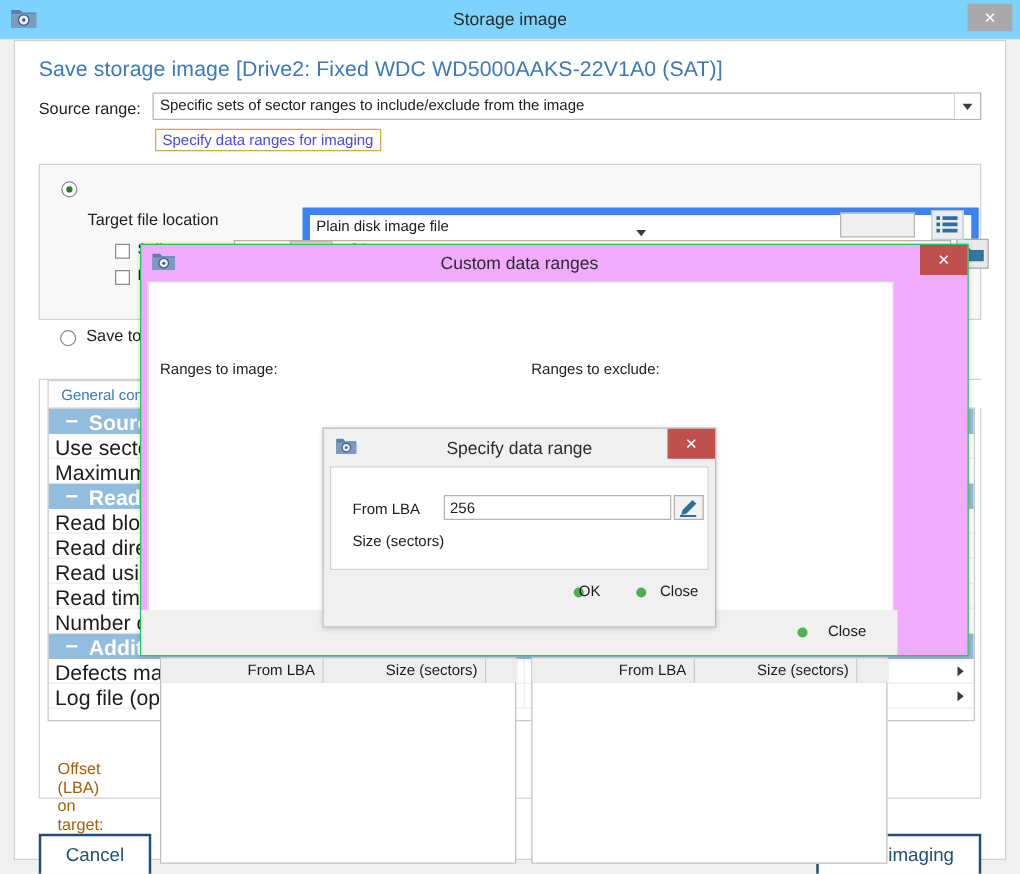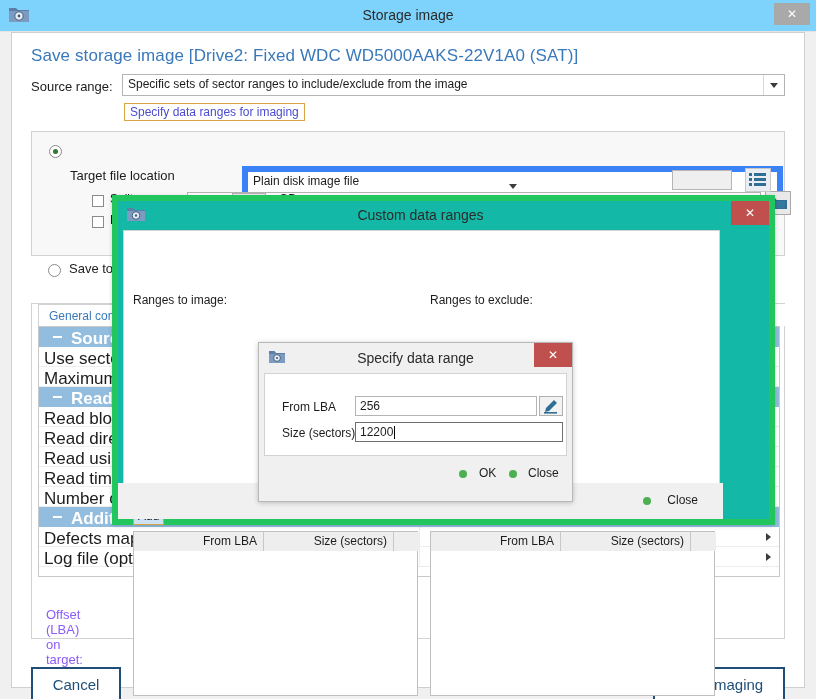--- a/index.html
+++ b/index.html
@@ -178,21 +178,21 @@
     width: 0; height: 0; border-left: 4px solid transparent;
     border-right: 4px solid transparent; border-top: 5px solid #3c3c3c;
   }
   .grow .gcaret-r {
     position: absolute; right: 8px; top: 6px;
     width: 0; height: 0; border-top: 4px solid transparent;
     border-bottom: 4px solid transparent; border-left: 5px solid #3c3c3c;
   }
 
   .offset-row { position: absolute; left: 14px; top: 300px; }
-  .offset-label { position: absolute; left: 0; top: 3px; font-size: 13px; color: #8b5cf6; }
+  .offset-label { position: absolute; left: 0; top: 3px; font-size: 13px; color: #a16207; }
   .offset-input {
     position: absolute; left: 152px; top: 0; width: 100px; height: 20px;
     border: 1px solid #b4b4b4; background: #efefef; box-sizing: border-box;
   }
   .offset-input .v { position: absolute; left: 4px; top: 2px; font-size: 12px; color: #7a7a7a; }
   .pencil-btn {
     position: absolute; left: 256px; top: 0; width: 22px; height: 20px;
     background: transparent; box-sizing: border-box;
   }
   .btn-big {
@@ -200,21 +200,21 @@
     border: 2px solid #1f4e79; background: #ffffff;
     color: #1f4e79; font-size: 15px; line-height: 31px; text-align: center;
     box-sizing: border-box; cursor: pointer;
   }
   .btn-cancel { left: 19px; top: 634px; width: 90px; }
   .btn-start  { left: 641px; top: 634px; width: 132px; }
 
   
   .dlg1 {
     position: absolute; left: 112px; top: 195px; width: 663px; height: 330px;
-    background: #14b8a6; border: 6px solid #22c55e; box-sizing: border-box;
+    background: #f0abfc; border: 1px solid #22c55e; box-sizing: border-box;
     box-shadow: 0 1px 4px rgba(0,0,0,0.18);
   }
   .dlg1-title {
     position: absolute; left: 0; top: 0; width: 605px; height: 29px;
     line-height: 29px; text-align: center; font-size: 14px; color: #2b2b2b;
   }
   .dlg1-icon { position: absolute; left: 8px; top: 5px; width: 20px; height: 18px; }
   .dlg-close-red {
     position: absolute; right: 0px; top: 0px; width: 38px; height: 24px;
     background: #c0504d; color: #ffffff; font-size: 12px;
@@ -514,27 +514,23 @@
         <span class="v">256</span>
       </div>
       <div class="pencil-sq" style="left:274px; top:22px;">
         <svg width="18" height="16" viewBox="0 0 18 16" style="margin:2px 0 0 2px">
           <path d="M12 1l3 3-8 8-4 1 1-4z" fill="#2f6f96"></path>
           <rect x="2" y="13" width="13" height="1.6" fill="#2f6f96"></rect>
         </svg>
       </div>
 
       <div class="f-label" style="left:17px; top:52px;">Size (sectors)</div>
-      <div class="f-input focused" style="left:90px; top:48px; width:208px;">
-        <span class="v">12200</span>
-        <span class="caretbar" style="position: absolute; left: 38px; top: 3px; margin-left: 0px;"></span>
-      </div>
     </div>
 
     <div class="dlg2-footer">
       <div class="greendot" style="left:200px; top:14px;"></div>
-      <div class="greenbtn-label" style="left:220px; top:10px;">OK</div>
+      <div class="greenbtn-label" style="left:204px; top:10px;">OK</div>
       <div class="greendot" style="left:250px; top:14px;"></div>
       <div class="greenbtn-label" style="left:269px; top:10px;">Close</div>
     </div>
   </div>
 
 </div>
 
 </body></html>

